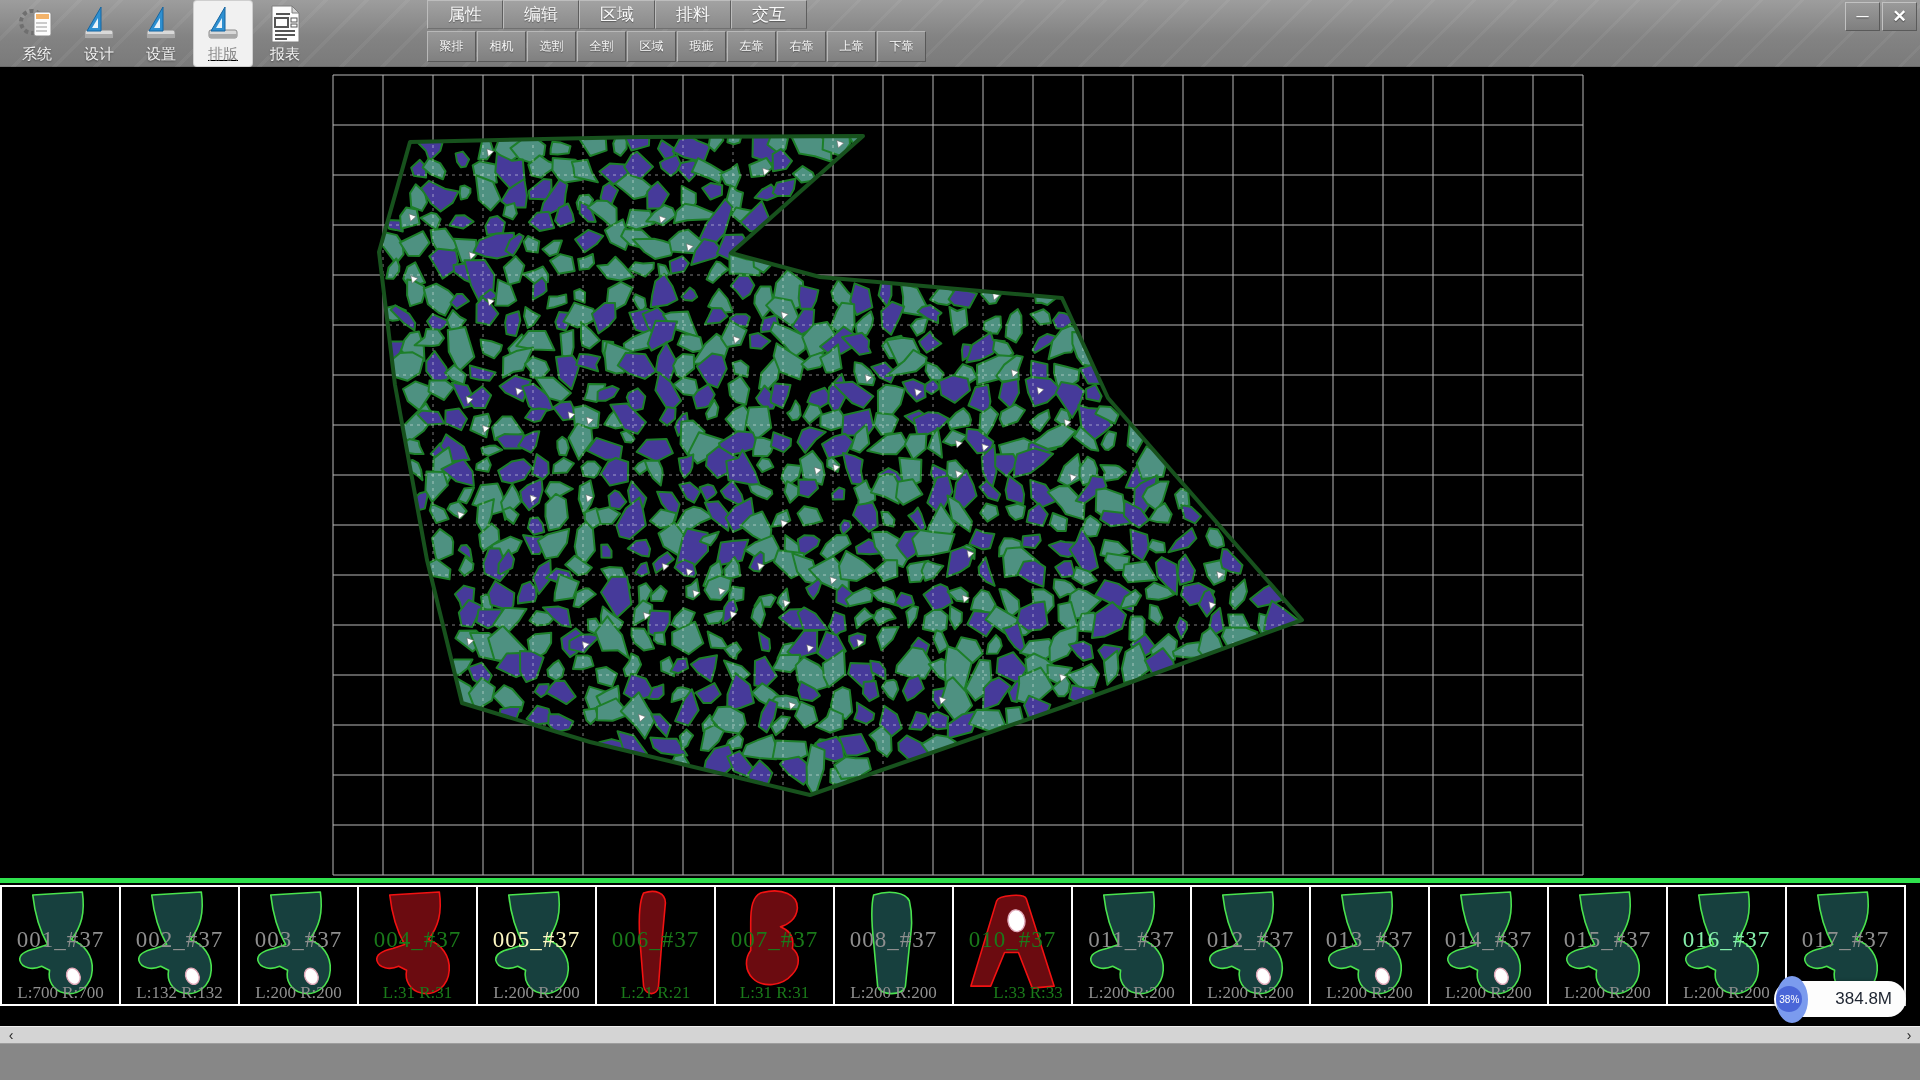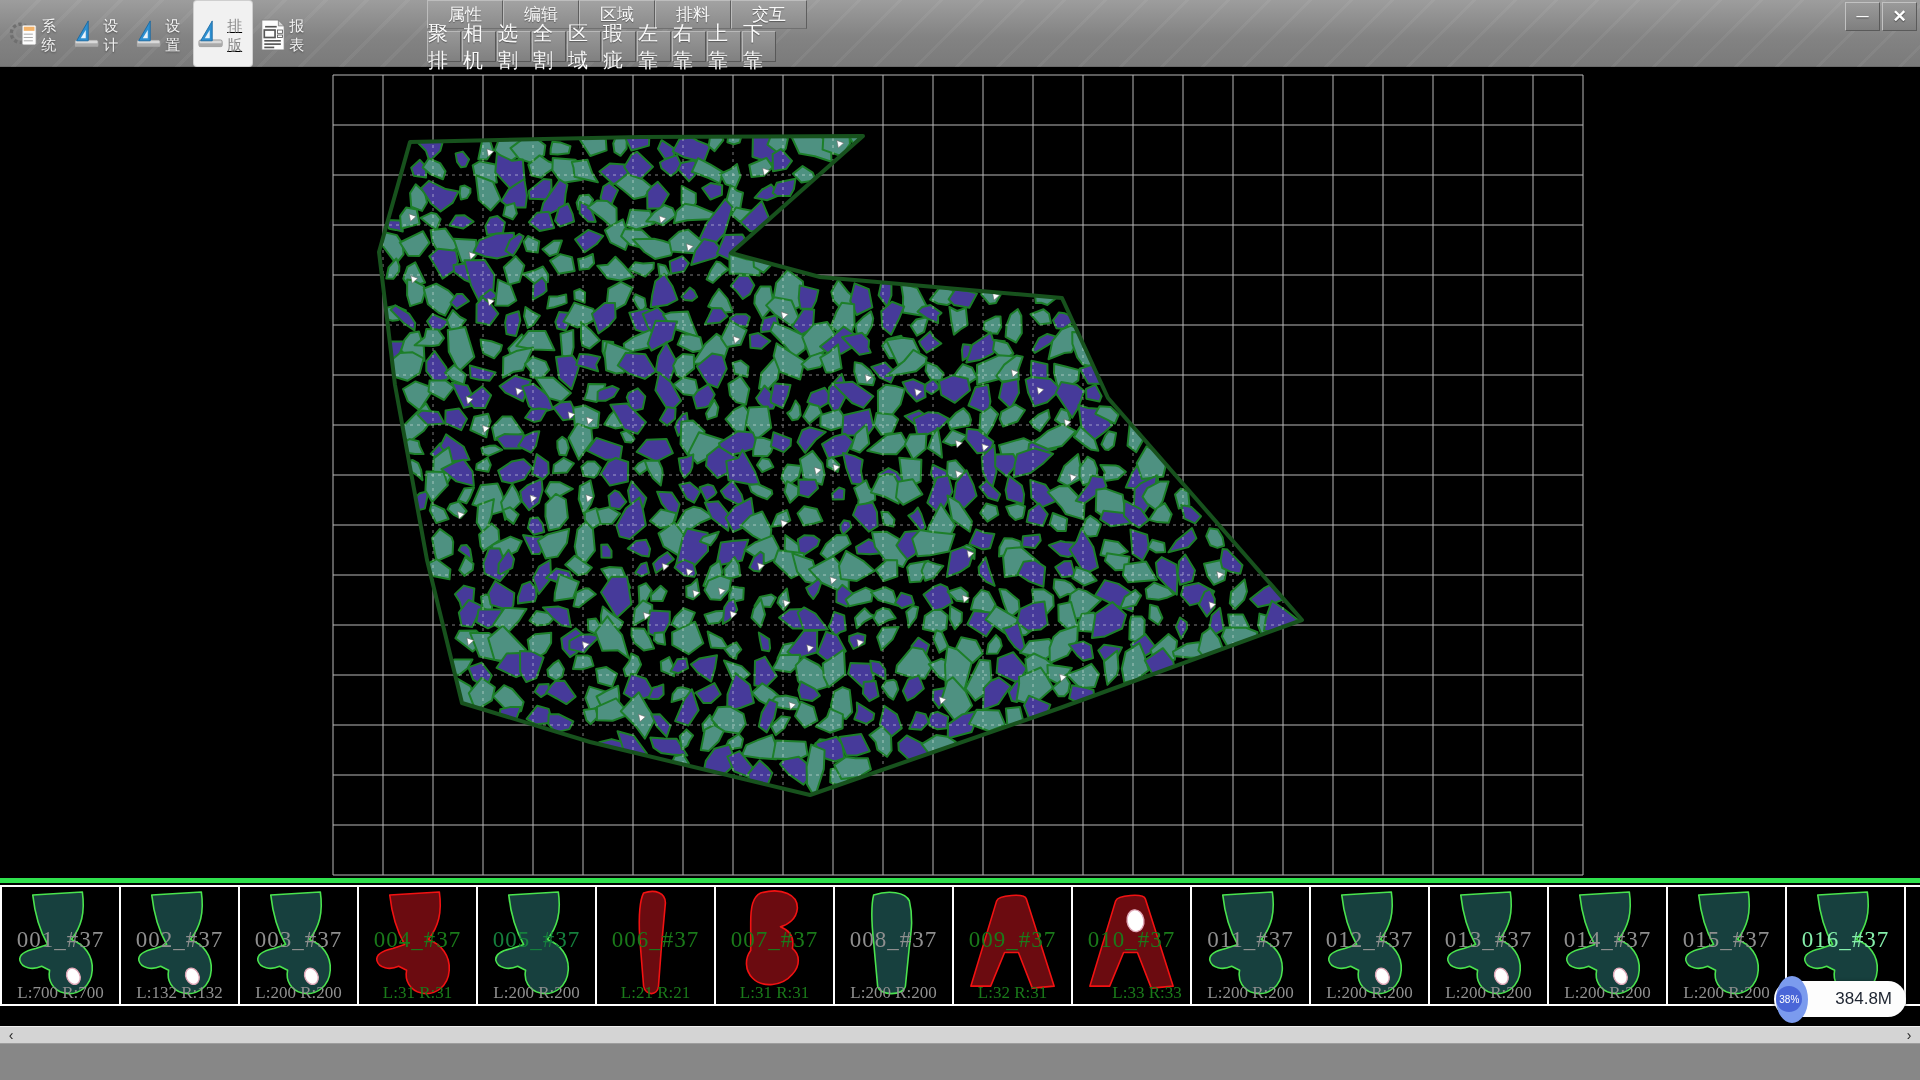--- a/index.html
+++ b/index.html
@@ -6,36 +6,36 @@
   #app{position:relative;width:1920px;height:1080px;overflow:hidden;background:#000;
        font-family:"Liberation Sans",sans-serif;-webkit-user-select:none;user-select:none;}
 
   
   #toolbar{position:absolute;left:0;top:0;width:1920px;height:67px;
     background:linear-gradient(#9d9d9d,#838383 55%,#7a7a7a);
     box-shadow:inset 0 -1px 0 #6a6a6a;}
   #toolbar::after{content:"";position:absolute;inset:0;pointer-events:none;
     background:repeating-linear-gradient(135deg,transparent 0 26px,rgba(255,255,255,.05) 26px 29px);}
   .bigbtns{position:absolute;left:6px;top:0;height:67px;display:flex;align-items:stretch;z-index:3;}
-  .bigbtn{width:58px;margin:1px 2px;display:flex;flex-direction:row;align-items:center;
+  .bigbtn{width:58px;margin:1px 2px;display:flex;flex-direction:column;align-items:center;
     justify-content:flex-start;padding-top:3px;border-radius:3px;cursor:default;}
   .bigbtn.active{background:#f1f1f1;box-shadow:0 0 0 1px #cfcfcf;text-decoration:underline;}
   .bigbtn .ico{width:40px;height:40px;display:block;}
   .bigbtn .lbl{font-size:15px;color:#f4f4f4;text-shadow:0 1px 2px rgba(0,0,0,.45);margin-top:1px;}
   .bigbtn.active .lbl{color:#8a8a8a;text-shadow:none;}
 
   .menus{position:absolute;left:427px;top:0;z-index:3;}
   .tabs-row{display:flex;height:29px;}
   .menu-tab{width:76px;display:flex;align-items:center;justify-content:center;
     font-size:17px;color:#fafafa;text-shadow:0 1px 1px rgba(0,0,0,.4);
     background:linear-gradient(#a2a2a2,#8b8b8b);
     border:1px solid;border-color:#bdbdbd #5e5e5e #707070 #bdbdbd;box-sizing:border-box;}
   .tools-row{display:flex;height:31px;margin-top:2px;}
-  .tool-btn{width:34px;display:flex;align-items:center;justify-content:center;
-    font-size:20px;color:#fafafa;text-shadow:0 1px 1px rgba(0,0,0,.4);
+  .tool-btn{width:49px;display:flex;align-items:center;justify-content:center;
+    font-size:12px;color:#fafafa;text-shadow:0 1px 1px rgba(0,0,0,.4);
     background:linear-gradient(#989898,#808080);
     border:1px solid;border-color:#b8b8b8 #585858 #585858 #b8b8b8;box-sizing:border-box;margin-right:1px;}
 
   .win-controls{position:absolute;right:3px;top:2px;display:flex;gap:2px;z-index:4;}
   .win-btn{width:33px;height:27px;display:flex;align-items:center;justify-content:center;
     background:linear-gradient(#9a9a9a,#7f7f7f);border:1px solid;
     border-color:#c2c2c2 #5a5a5a #5a5a5a #c2c2c2;color:#fff;font-size:17px;font-weight:bold;
     text-shadow:0 1px 1px rgba(0,0,0,.5);}
 
   
@@ -1002,21 +1002,21 @@
           <svg width="117" height="117" viewBox="0 0 100 118">
             <path d="M22,8 L72,5 C75,26 71,40 61,53 C74,58 83,69 82,84 C81,100 68,110 54,107 C42,104 37,94 39,84 L31,80 C22,84 11,82 9,74 C8,68 16,64 25,62 L37,58 C29,44 24,26 22,8 Z" fill="#6b0b10" stroke="#f21212" stroke-width="1.6" stroke-linejoin="round"></path>
           </svg>
           <div class="clabel" style="color: rgb(26, 122, 26);">004_#37</div>
           <div class="clr" style="color: rgb(26, 122, 26);">L:31 R:31</div>
         </div>
         <div class="cell">
           <svg width="117" height="117" viewBox="0 0 100 118">
             <path d="M22,8 L72,5 C75,26 71,40 61,53 C74,58 83,69 82,84 C81,100 68,110 54,107 C42,104 37,94 39,84 L31,80 C22,84 11,82 9,74 C8,68 16,64 25,62 L37,58 C29,44 24,26 22,8 Z" fill="#17403e" stroke="#4ae34e" stroke-width="1.6" stroke-linejoin="round"></path>
           </svg>
-          <div class="clabel" style="color: #15803d;">005_#37</div>
+          <div class="clabel" style="color: #fef9c3;">005_#37</div>
           <div class="clr" style="color: rgb(143, 143, 143);">L:200 R:200</div>
         </div>
         <div class="cell">
           <svg width="117" height="117" viewBox="0 0 100 118">
             <path d="M38,6 C50,2 60,6 60,16 L56,60 L53,100 C52,110 40,110 38,100 L34,50 C33,30 34,14 38,6 Z" fill="#6b0b10" stroke="#f21212" stroke-width="1.6" stroke-linejoin="round"></path>
           </svg>
           <div class="clabel" style="color: rgb(26, 122, 26);">006_#37</div>
           <div class="clr" style="color: rgb(26, 122, 26);">L:21 R:21</div>
         </div>
         <div class="cell">
@@ -1025,27 +1025,20 @@
           </svg>
           <div class="clabel" style="color: rgb(26, 122, 26);">007_#37</div>
           <div class="clr" style="color: rgb(26, 122, 26);">L:31 R:31</div>
         </div>
         <div class="cell">
           <svg width="117" height="117" viewBox="0 0 100 118">
             <path d="M30,8 C45,3 62,5 66,14 C70,30 68,44 66,60 L62,100 C60,110 36,110 34,100 L30,56 C28,38 27,20 30,8 Z" fill="#17403e" stroke="#4ae34e" stroke-width="1.6" stroke-linejoin="round"></path>
           </svg>
           <div class="clabel" style="color: rgb(143, 143, 143);">008_#37</div>
           <div class="clr" style="color: rgb(143, 143, 143);">L:200 R:200</div>
-        </div>
-        <div class="cell">
-          <svg width="117" height="117" viewBox="0 0 100 118">
-            <path d="M8,100 L34,14 C36,8 62,6 64,12 L92,100 L70,102 L56,66 L42,66 L28,100 Z" fill="#6b0b10" stroke="#f21212" stroke-width="1.6" stroke-linejoin="round"></path>
-          </svg>
-          <div class="clabel" style="color: rgb(26, 122, 26);">009_#37</div>
-          <div class="clr" style="color: rgb(26, 122, 26);">L:32 R:31</div>
         </div>
         <div class="cell">
           <svg width="117" height="117" viewBox="0 0 100 118">
             <path d="M8,100 L34,14 C36,8 62,6 64,12 L92,100 L70,102 L56,66 L42,66 L28,100 Z" fill="#6b0b10" stroke="#f21212" stroke-width="1.6" stroke-linejoin="round"></path>
             <ellipse cx="54" cy="34" rx="8.5" ry="11" transform="rotate(-8 54 34)" fill="#ffffff" stroke="#e0a8b8" stroke-width="1.4"></ellipse>
           </svg>
           <div class="clabel" style="color: rgb(26, 122, 26);">010_#37</div>
           <div class="clr" style="color: rgb(26, 122, 26); padding-left: 31px;">L:33 R:33</div>
         </div>
         <div class="cell">

